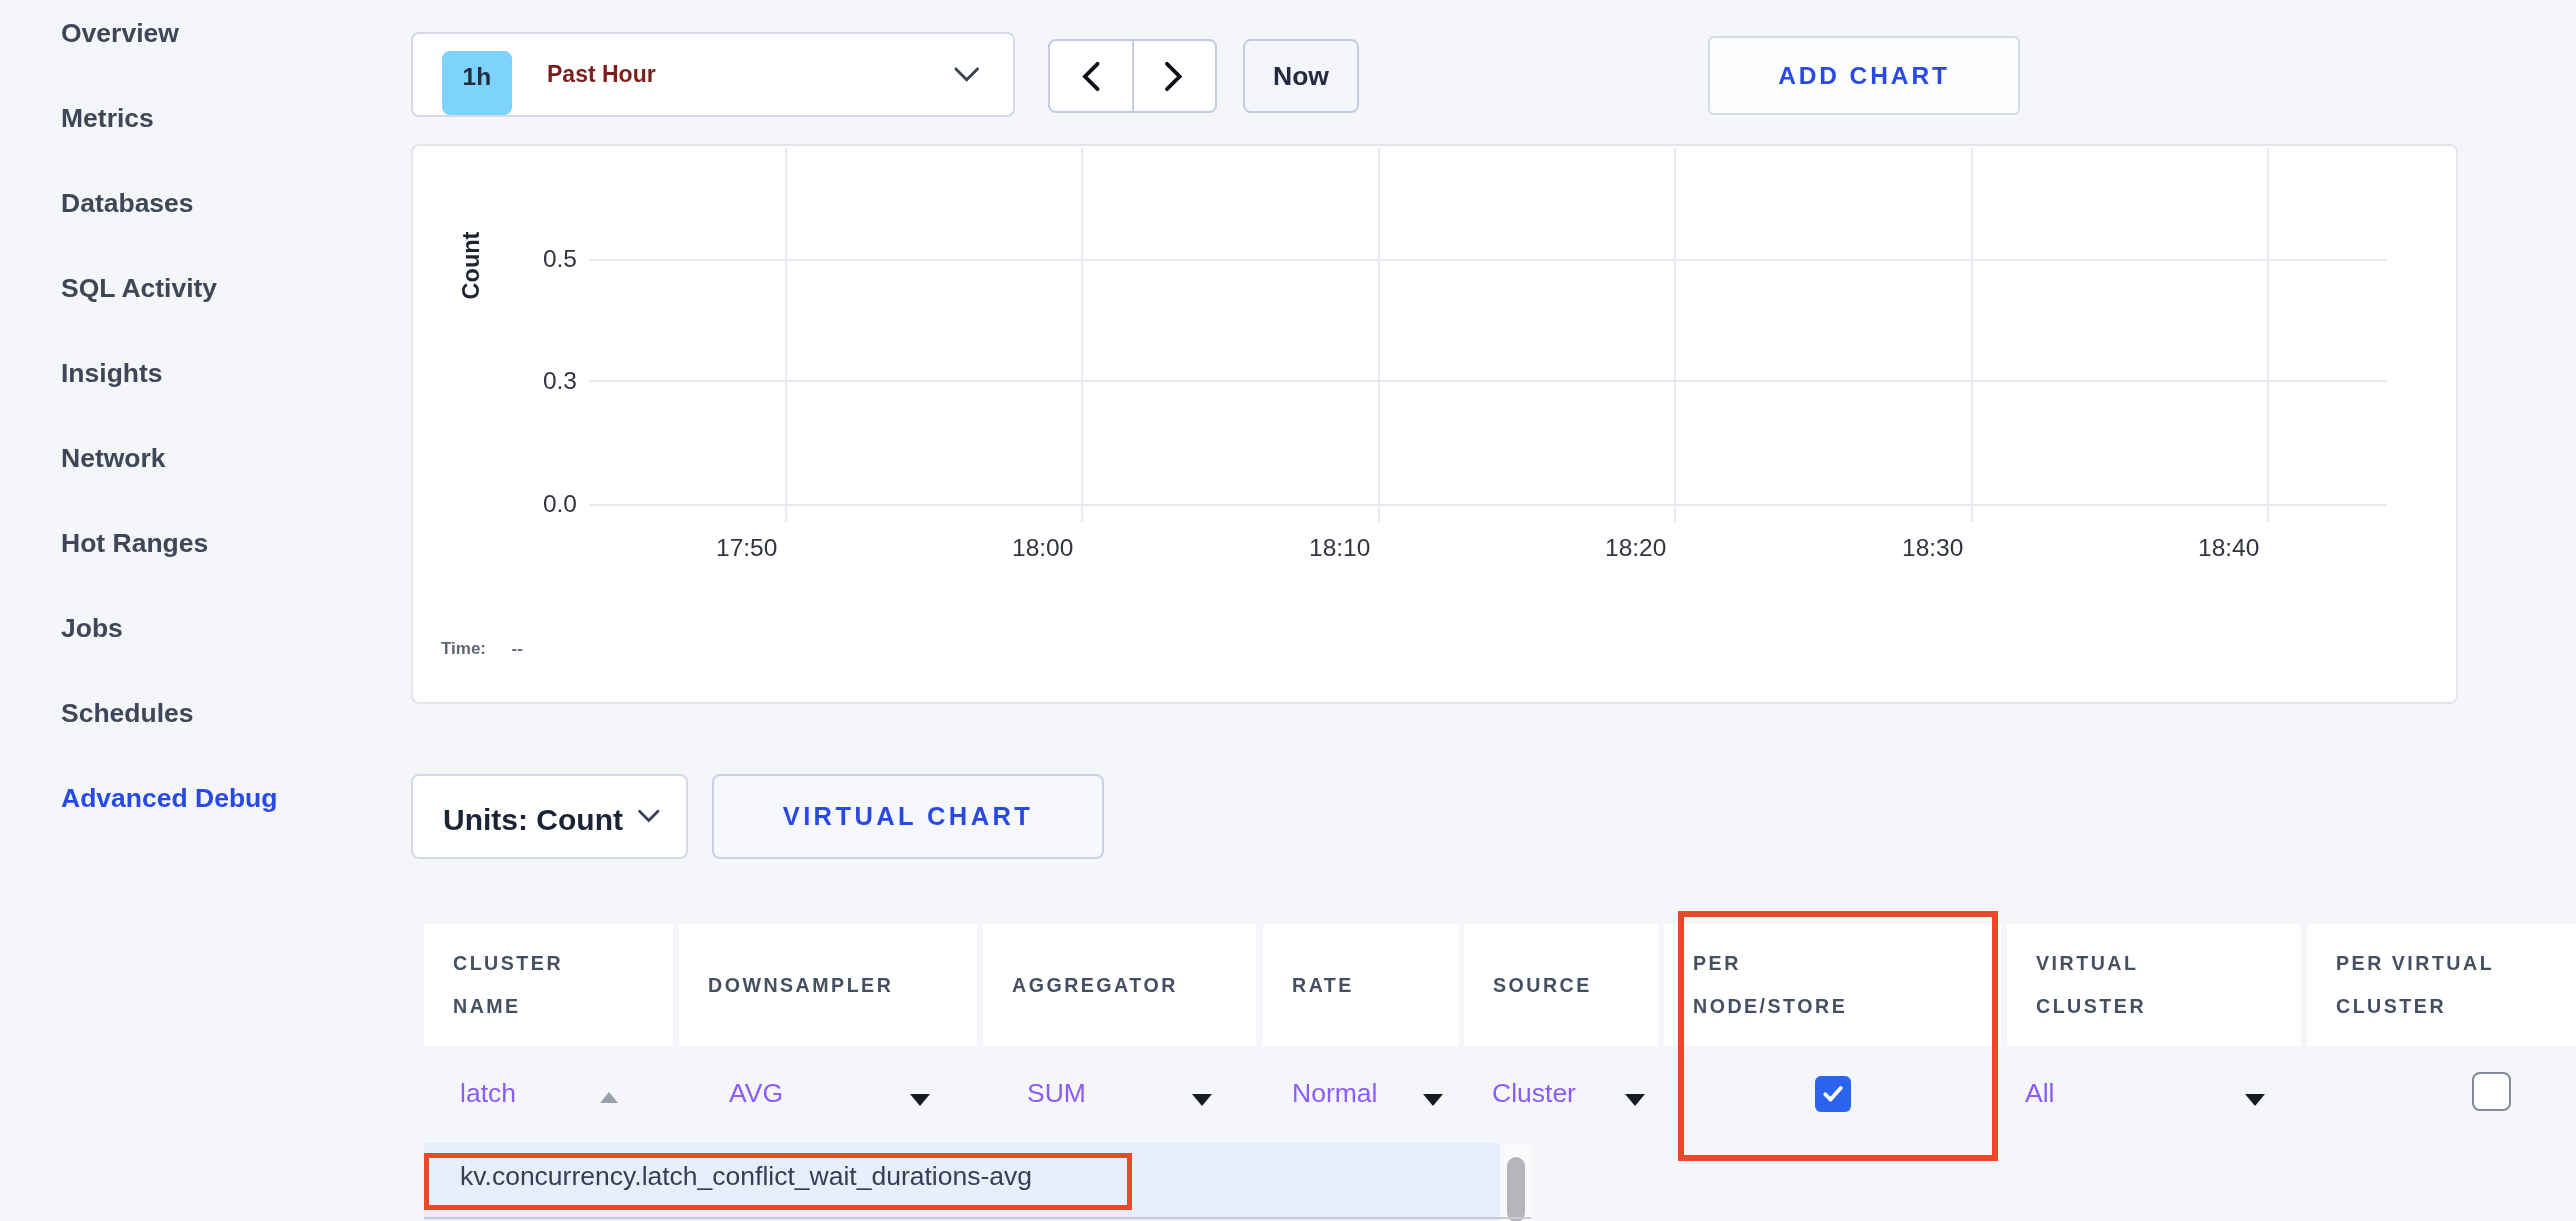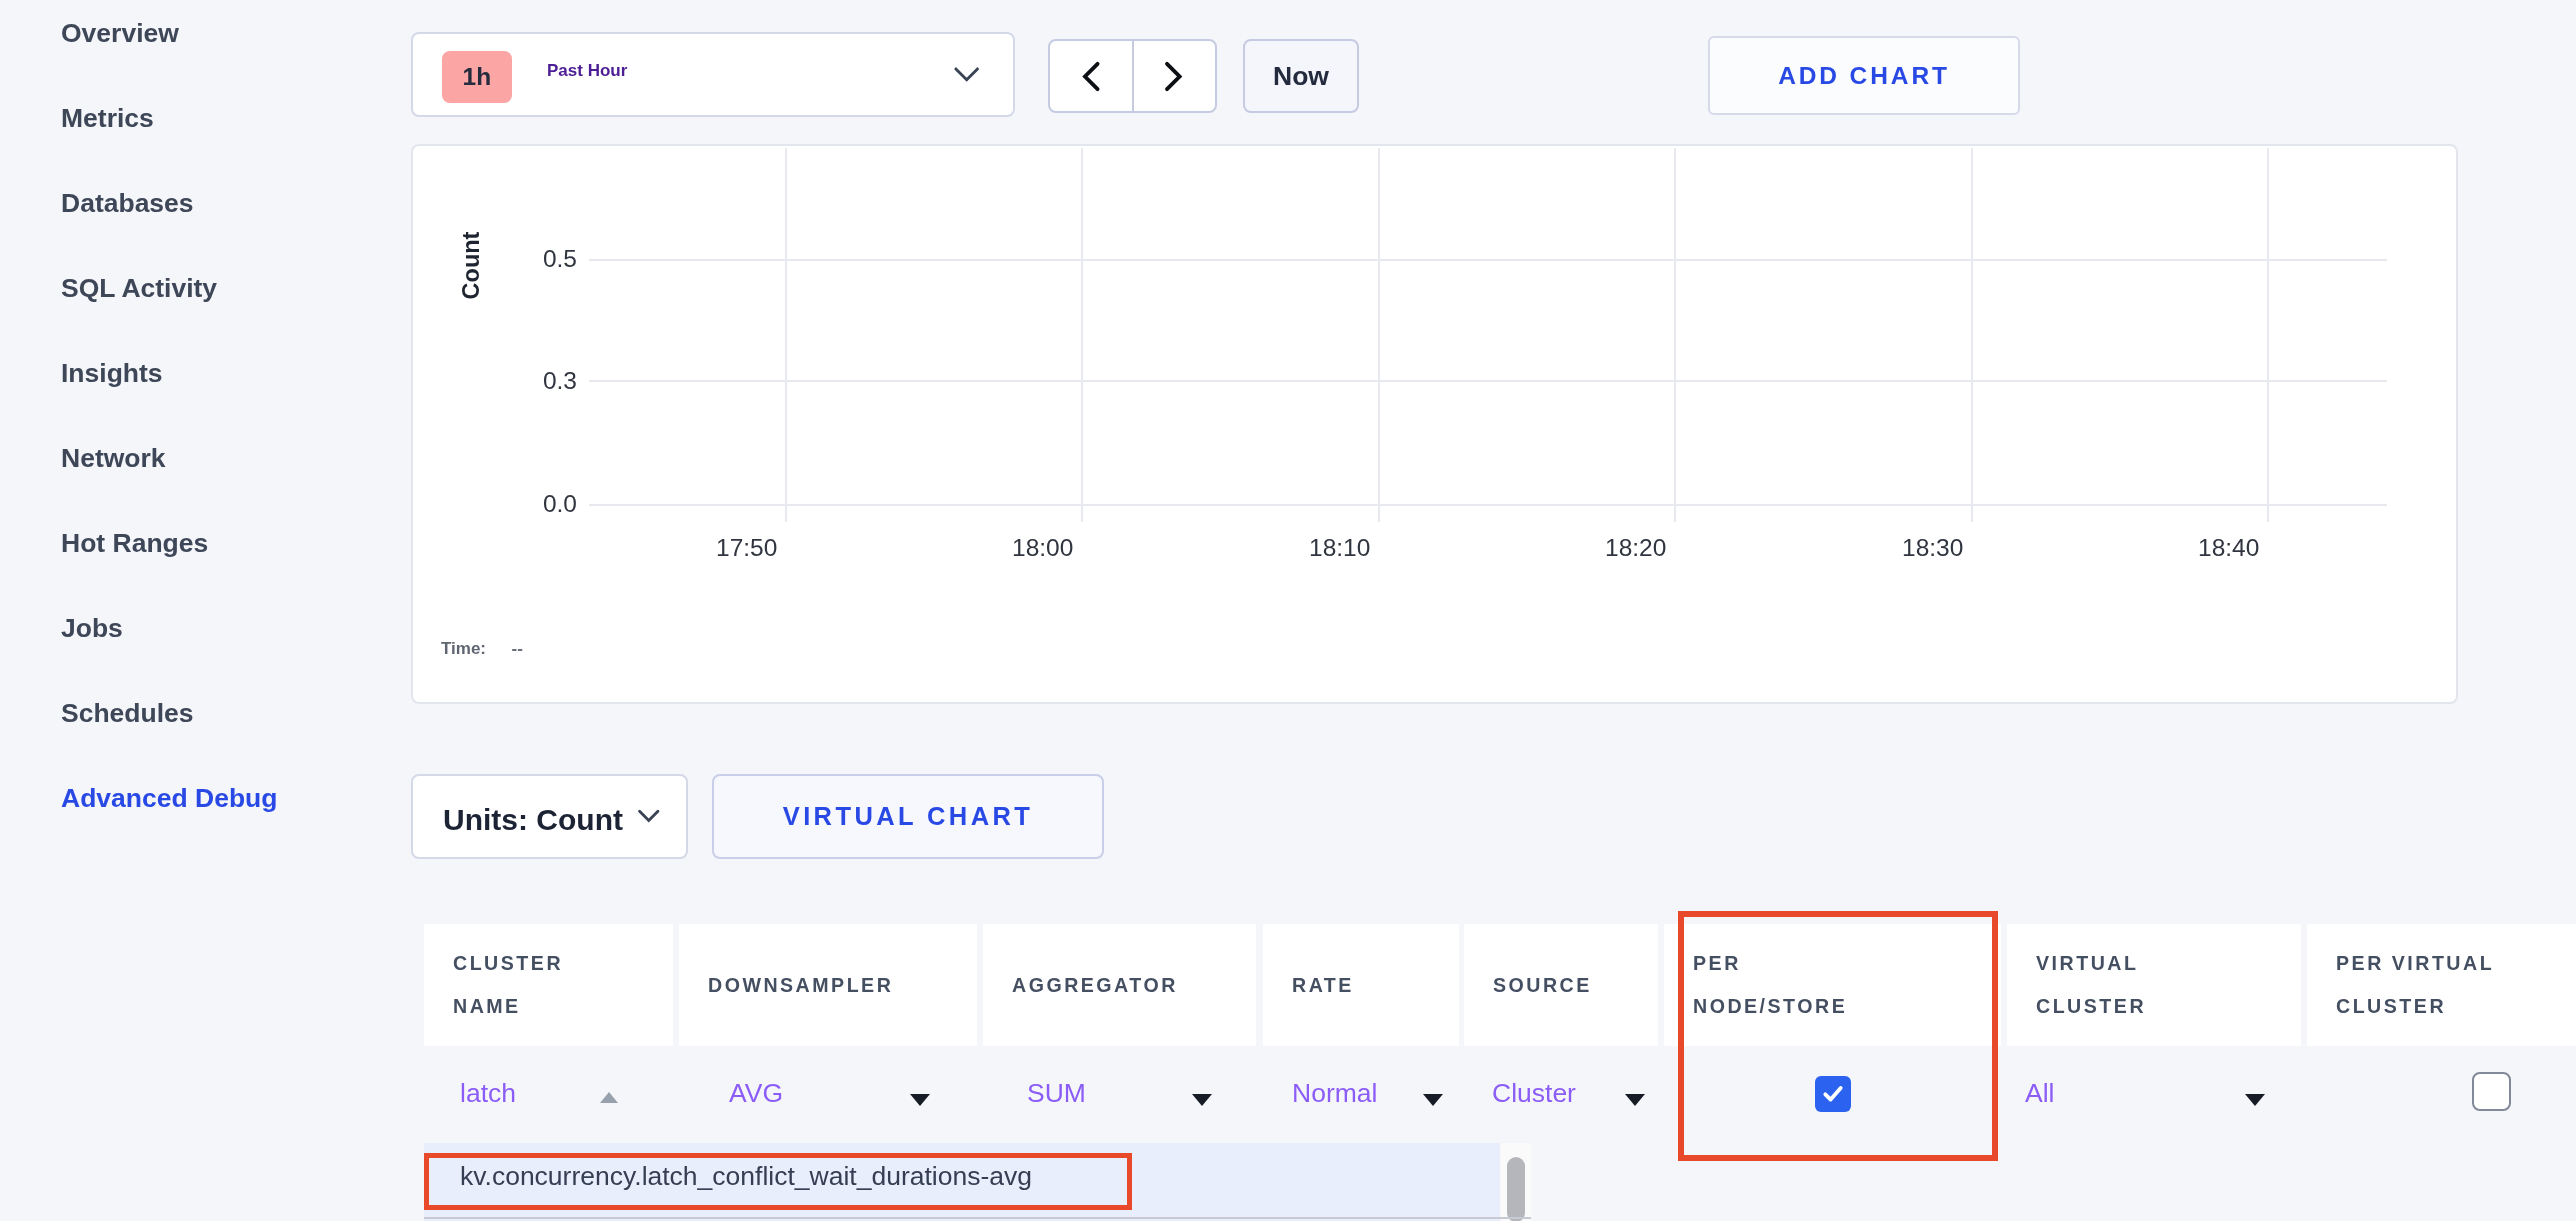--- a/index.html
+++ b/index.html
@@ -19,25 +19,25 @@
     font-size:26.5px; font-weight:600; color:#3e4758;
     cursor:pointer; white-space:nowrap;
   }
   .nav-item.active { color:#2949e5; }
   
   .range-select {
     position:absolute; left:411px; top:32px; width:604px; height:85px;
     background:#fff; border:2px solid #d5d9e7; border-radius:7.8px;
   }
   .badge-1h {
-    position:absolute; left:29px; top:16.7px; height:52px; padding:0 20.6px;
-    background:#fca5a5; border-radius:7.8px; line-height:52px;
+    position:absolute; left:29px; top:16.7px; height:64px; padding:0 20.6px;
+    background:#7dd3fc; border-radius:7.8px; line-height:52px;
     font-size:24.5px; font-weight:700; color:#252c3e;
   }
-  .range-label { position:absolute; left:134px; top:27.4px; font-size:17px; font-weight:600; color:#4c1d95; }
+  .range-label { position:absolute; left:134px; top:27.4px; font-size:23px; font-weight:600; color:#7f1d1d; }
   .chev-down { position:absolute; right:33px; top:31px; }
   .nav-arrows { position:absolute; left:1048px; top:39px; width:169px; height:74px; display:flex; }
   .arrow-btn {
     flex:1; background:#fff; border:2px solid #c6cbe2;
     display:flex; align-items:center; justify-content:center; cursor:pointer;
   }
   .arrow-btn.prev { border-radius:7.8px 0 0 7.8px; border-right-width:1px; }
   .arrow-btn.next { border-radius:0 7.8px 7.8px 0; border-left-width:1px; }
   .now-btn {
     position:absolute; left:1243px; top:39px; width:116px; height:74px;

